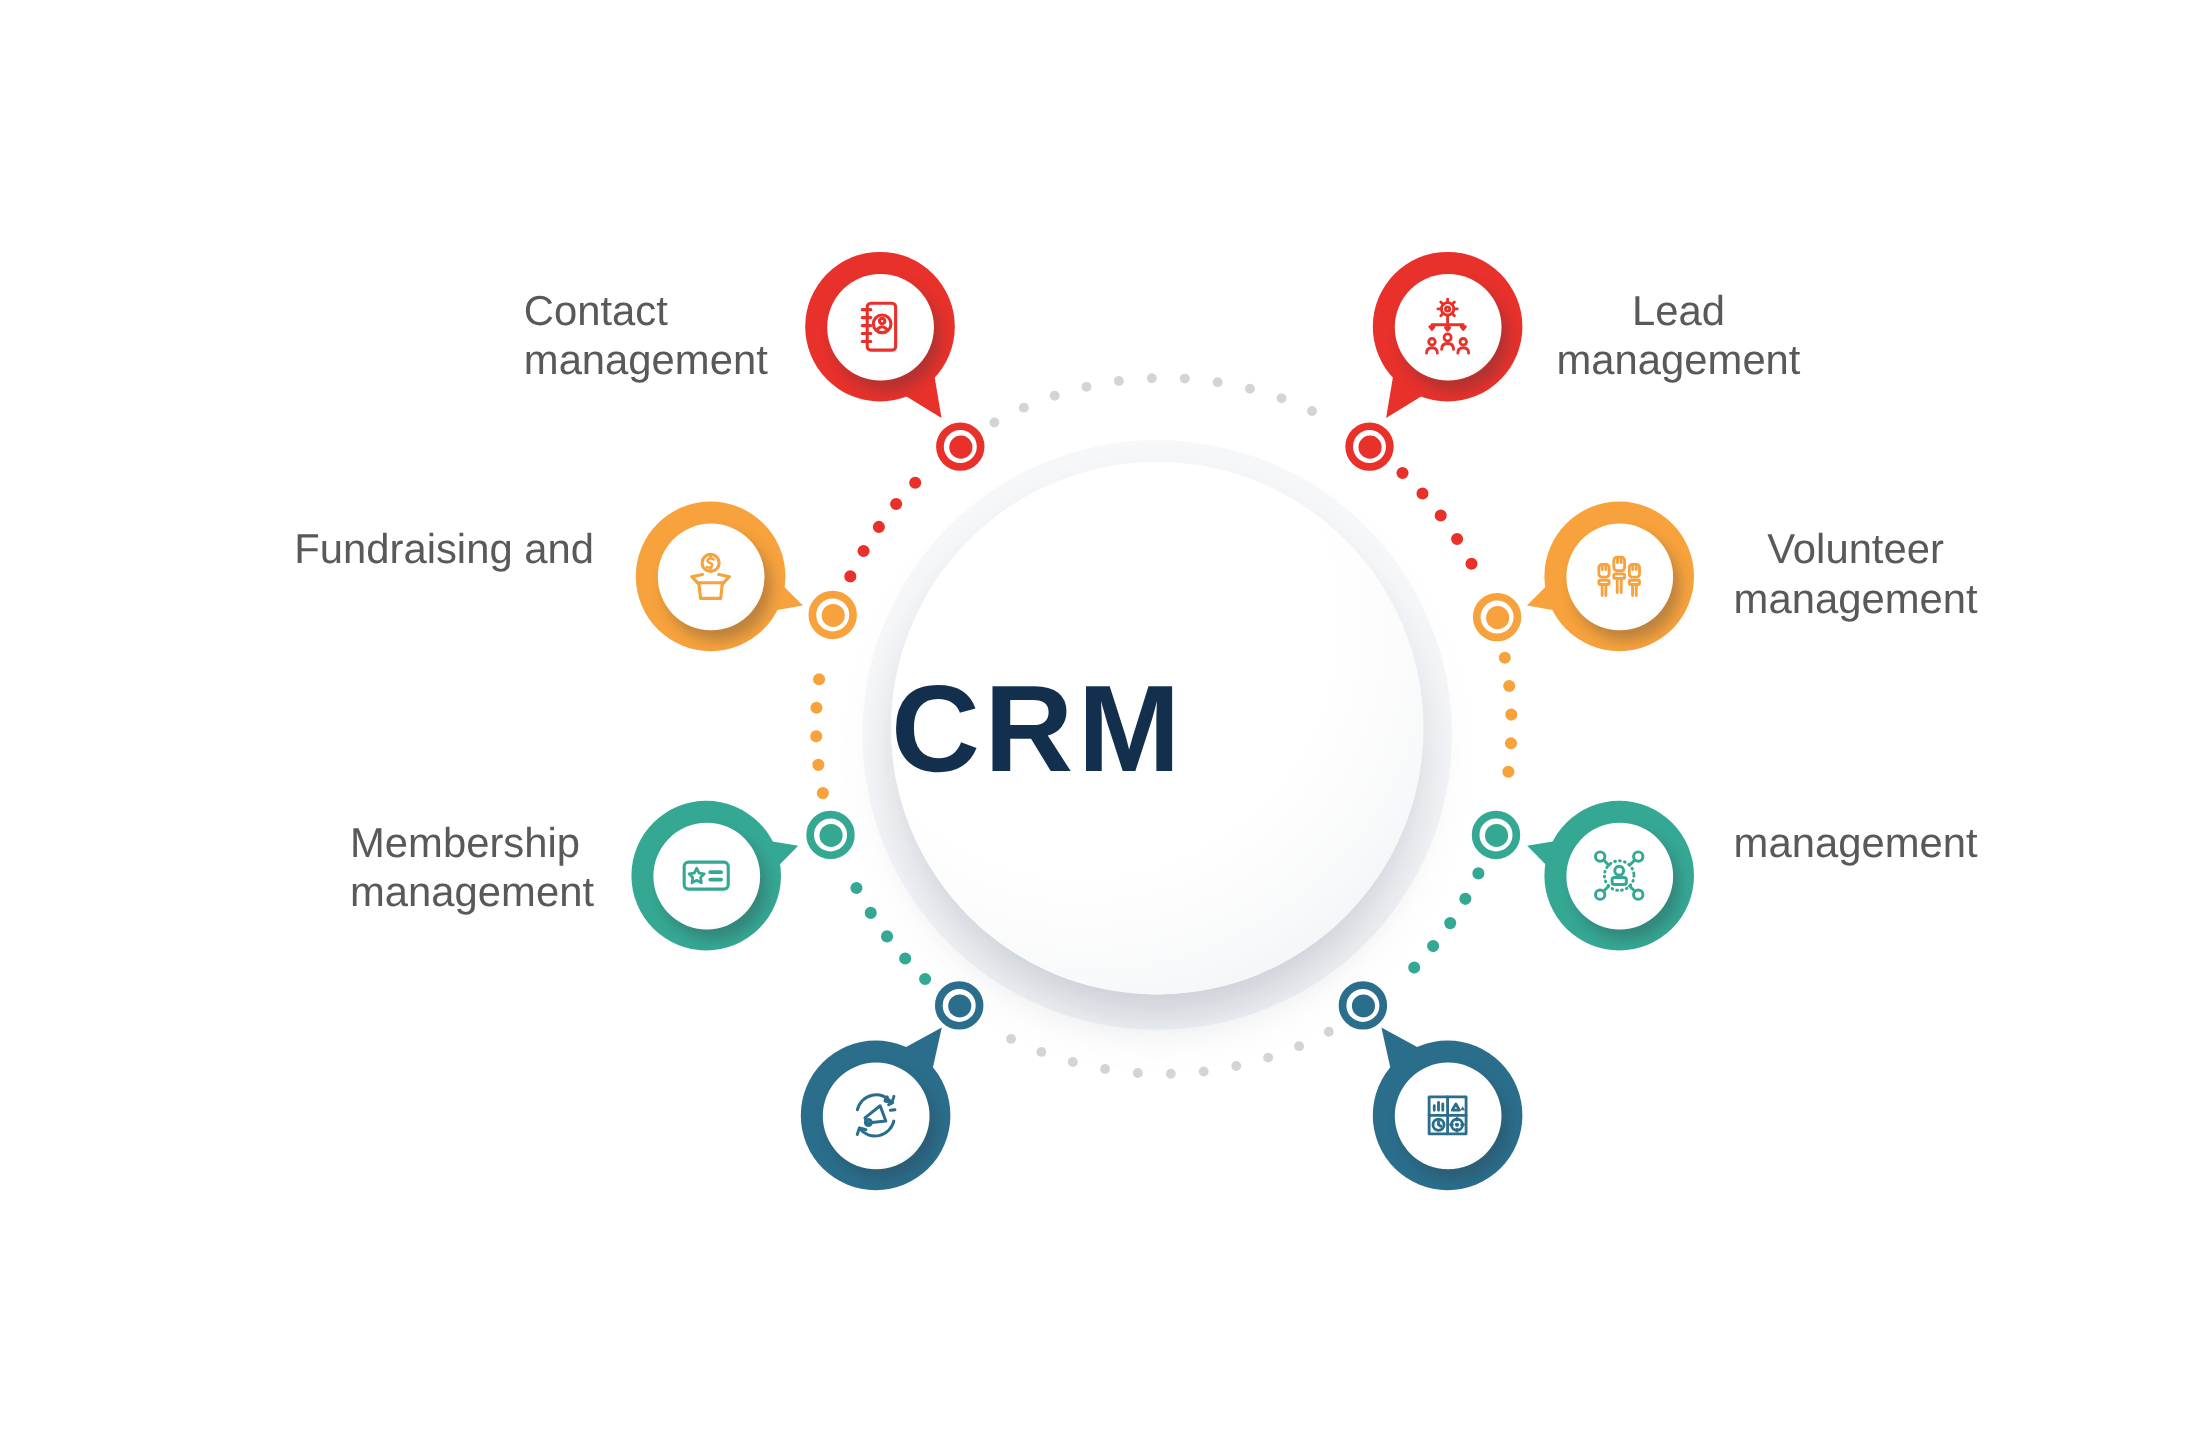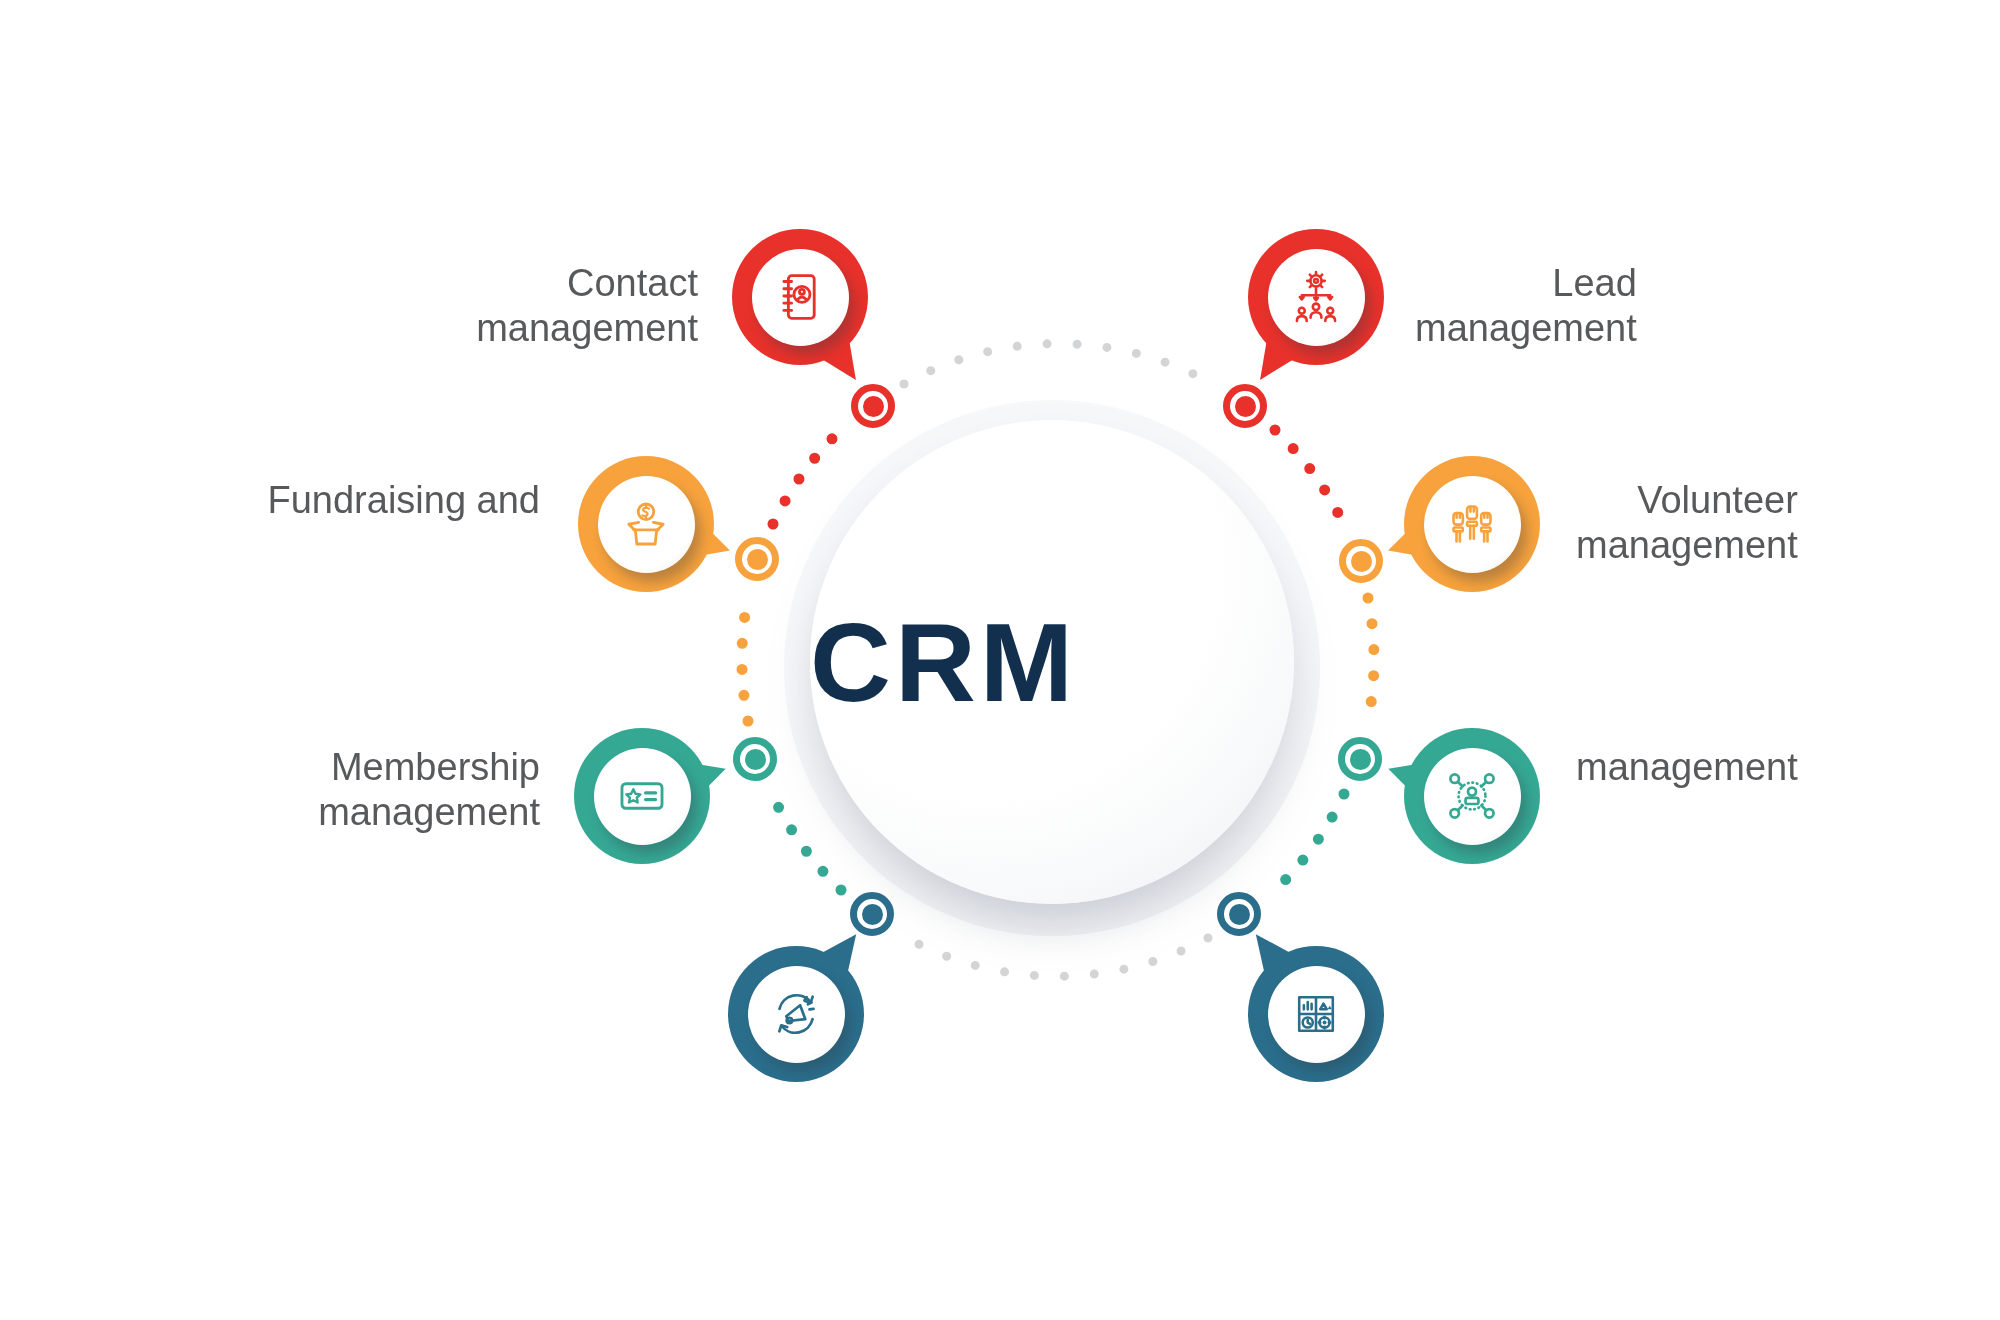--- a/index.html
+++ b/index.html
@@ -46,22 +46,22 @@
   .ring{
     position:absolute;width:44px;height:44px;border-radius:50%;background:#ffffff;
     border:7px solid var(--c);box-sizing:border-box;
     display:flex;align-items:center;justify-content:center;
   }
   .ring i{display:block;width:21px;height:21px;border-radius:50%;background:var(--c);}
 
   
   .label{position:absolute;color:#58595B;font-size:38px;line-height:45px;font-weight:500;}
   .label .line{display:block;white-space:nowrap;}
-  .left-side{text-align:right;}
-  .right-side{text-align:right;}
+  .left-side{}
+  .right-side{text-align:center;}
 </style>
 </head>
 <body>
 
 <div class="stage">
 
   <div class="halo"></div>
   <div class="sphere">
     <span class="crm">CRM</span>
   </div>

